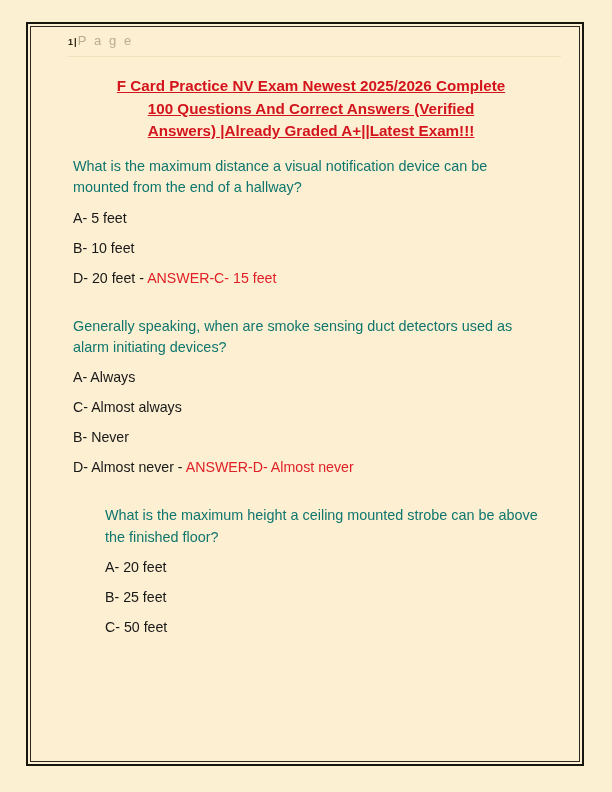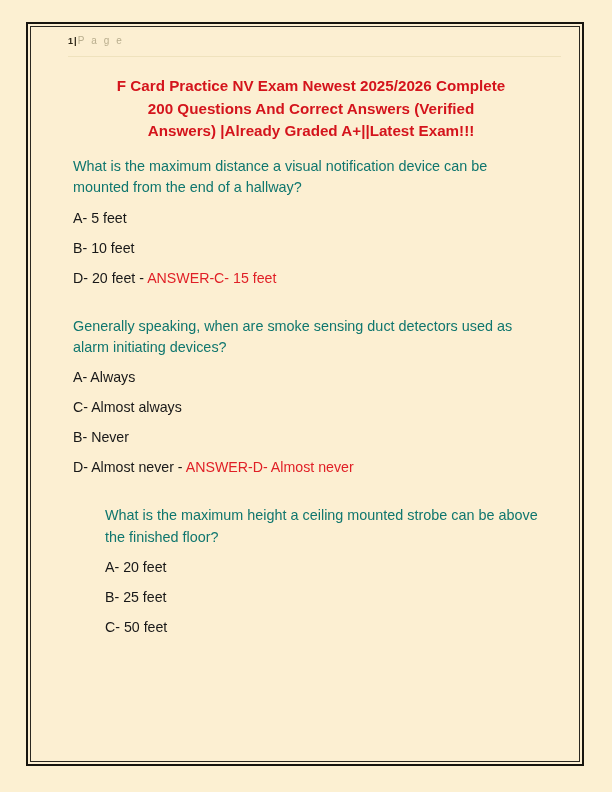--- a/index.html
+++ b/index.html
@@ -58,21 +58,21 @@
   }
   .hdr-sep {
     color: #2b2517;
     font-weight: bold;
     padding: 0 1px;
     font-size: 9.5px;
   }
   .hdr-page {
     color: #b9ae8e;
     letter-spacing: 2.1px;
-    font-size: 10px;
+    font-size: 13px;
     text-align: right;
   }
   #hdr-rule {
     position: absolute;
     left: 37px;
     right: 18px;
     top: 29px;
     height: 1px;
     background: #efe2bd;
   }
@@ -89,21 +89,21 @@
   
   #doc-title {
     color: #d4141c;
     font-weight: bold;
     font-size: 15.2px;
     line-height: 22.6px;
     text-align: center;
     margin: 0 0 13px 0;
     padding: 0 4px;
   }
-  #doc-title span { display: block; }
+  #doc-title span { display: block; text-decoration: underline; }
 
   
   .qblock { margin: 0 0 27px 0; }
   .qblock:last-child { margin-bottom: 0; margin-left: 32px; }
 
   .q-stem {
     color: #0f766e;
     font-size: 14.4px;
     line-height: 21.4px;
     margin: 0 0 9px 0;
@@ -132,21 +132,21 @@
         <span class="hdr-sep">|</span>
         <span class="hdr-page">P a g e</span>
       </div>
     </div>
     <div id="hdr-rule"></div>
 
     <div id="content">
 
       <div id="doc-title">
         <span>F Card Practice NV Exam Newest 2025/2026 Complete</span>
-        <span>200 Questions And Correct Answers (Verified</span>
+        <span>100 Questions And Correct Answers (Verified</span>
         <span>Answers) |Already Graded A+||Latest Exam!!!</span>
       </div>
 
       <div class="qblock">
         <p class="q-stem">What is the maximum distance a visual notification device can be mounted from the end of a hallway?</p>
         <p class="opt"><span>A- 5 feet</span><span class="ans"></span></p>
         <p class="opt"><span>B- 10 feet</span><span class="ans"></span></p>
         <p class="opt"><span>D- 20 feet - </span><span class="ans">ANSWER-C- 15 feet</span></p>
       </div>
 

